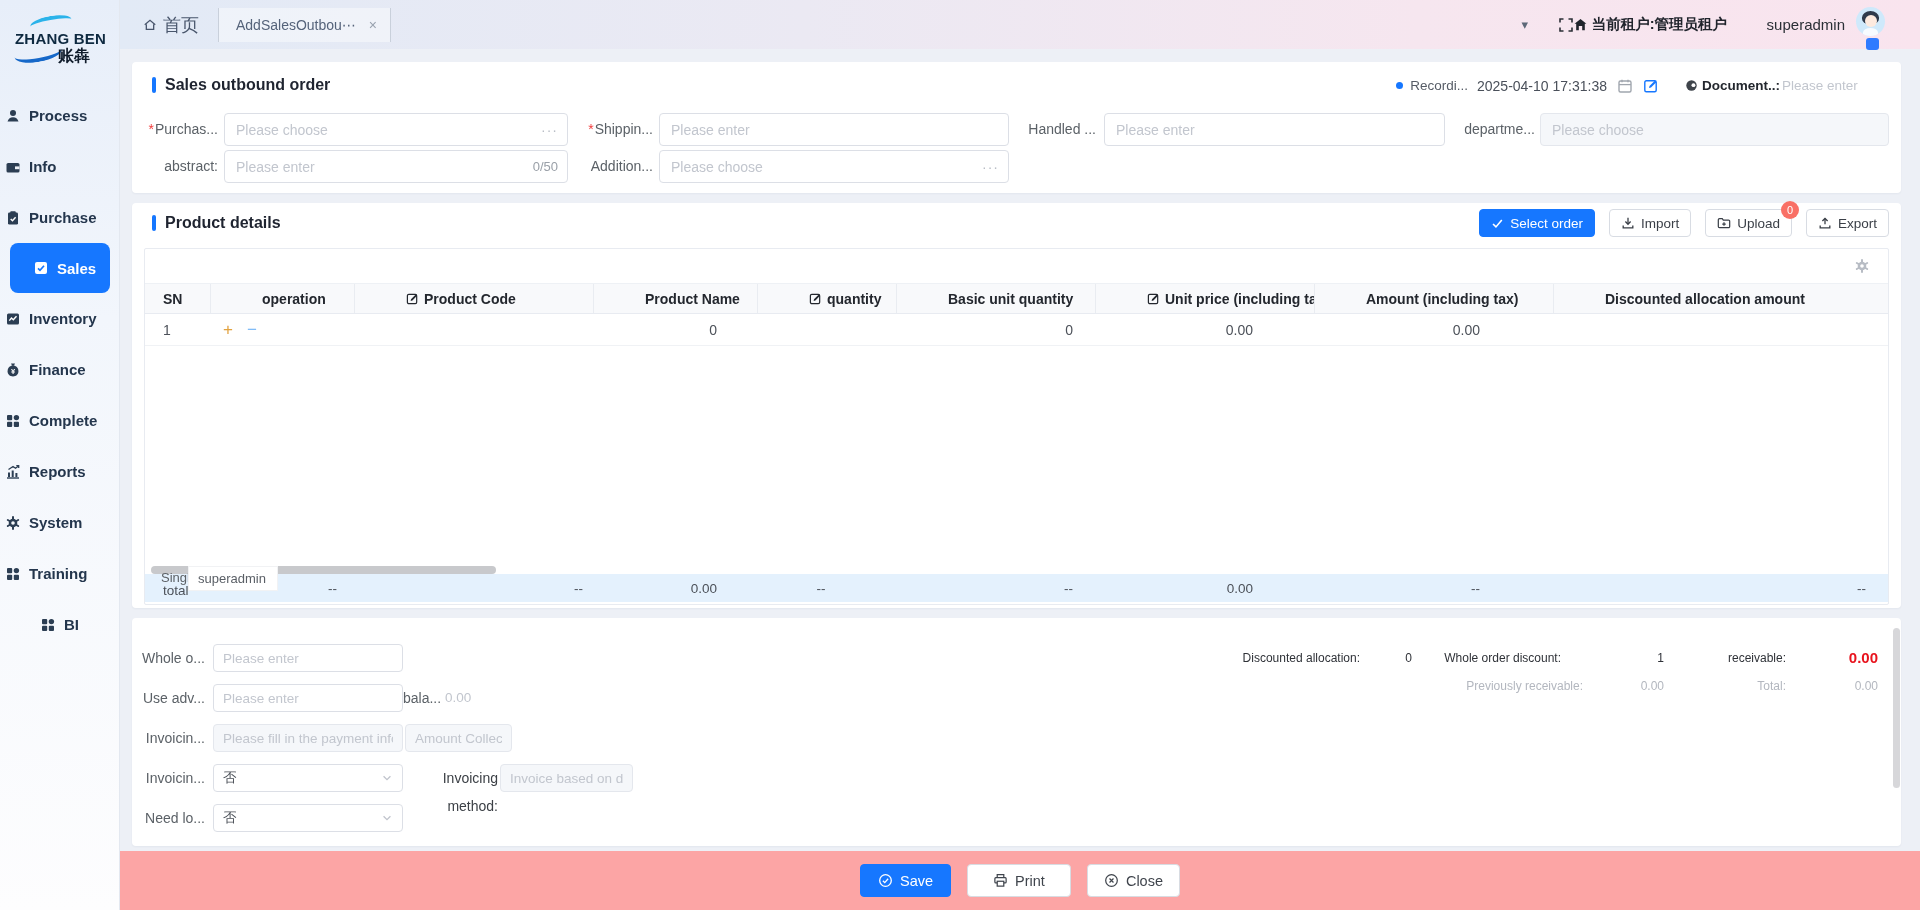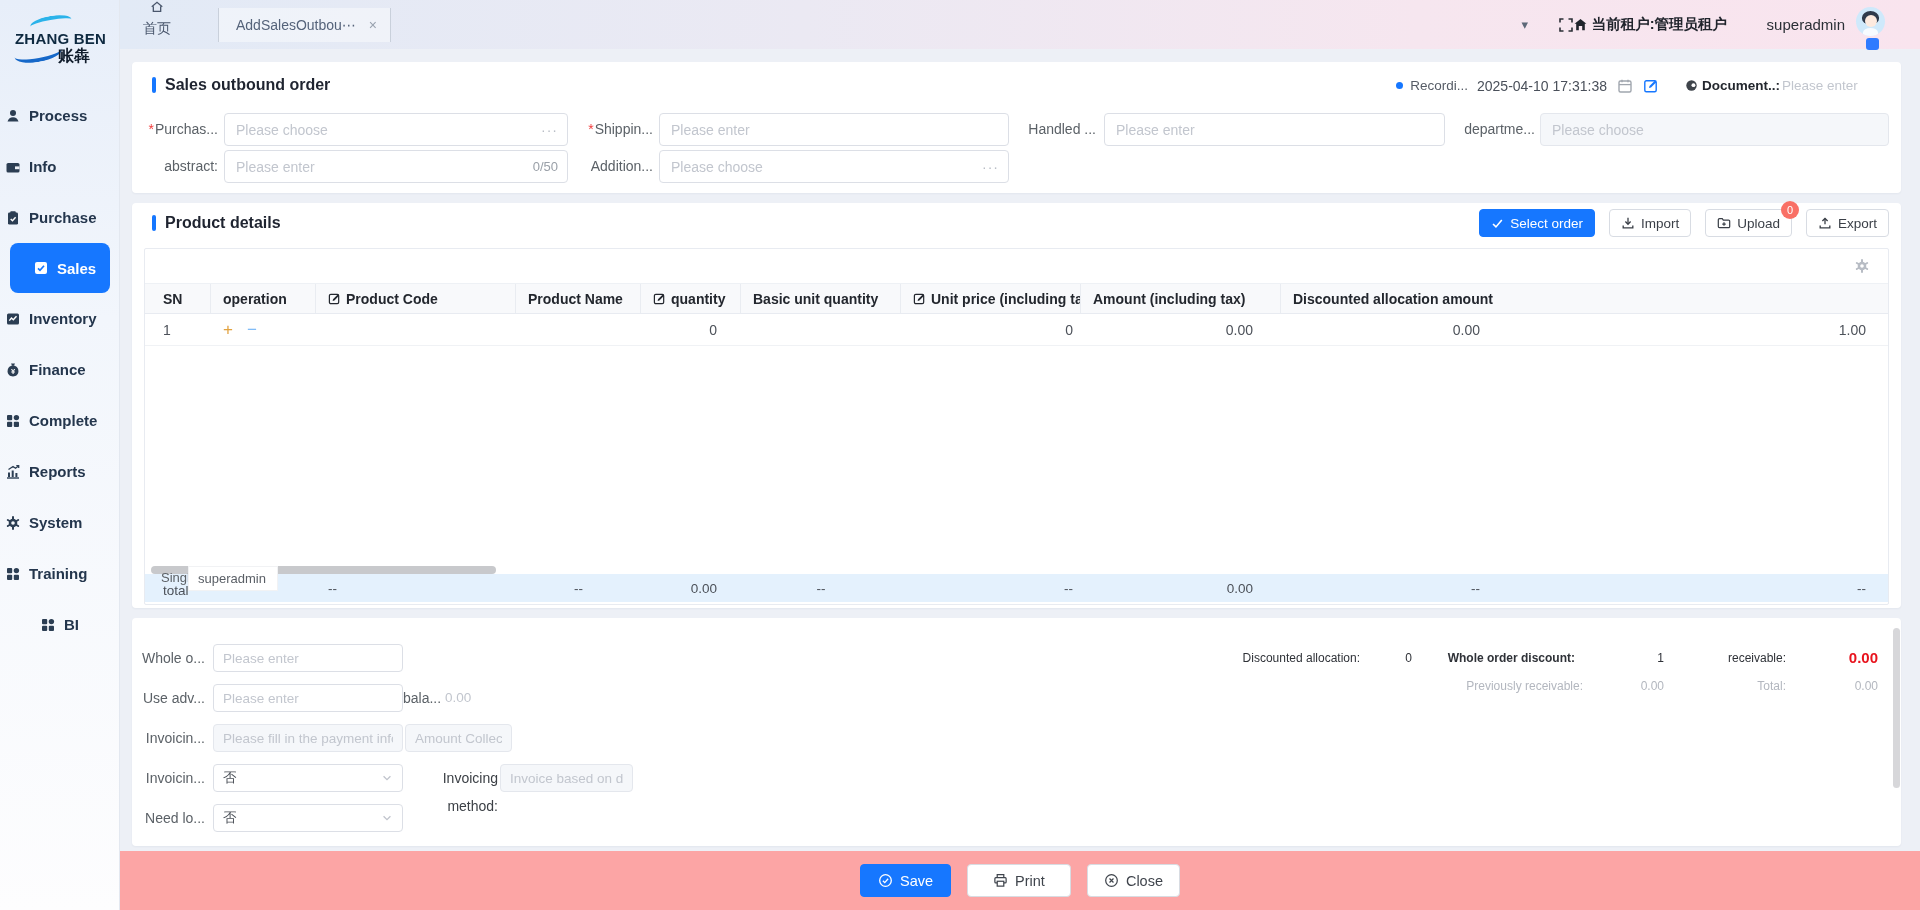--- a/index.html
+++ b/index.html
@@ -22,21 +22,21 @@
       font-size:15px;font-weight:700;color:#24364d;cursor:pointer;}
   .mi .ic{width:17px;height:17px;display:flex;align-items:center;justify-content:center;flex:0 0 17px;}
   .mi.active{margin:0 10px;padding-left:22px;height:50px;background:#1677ff;color:#fff;border-radius:8px;}
   .mi.indent{padding-left:39px;}
   .ic svg{display:block;}
 
   
   .topbar{position:absolute;left:120px;top:0;width:1800px;height:49px;
           background:linear-gradient(90deg,#e2eaf6 0%,#ebe9f3 38%,#f6e6ef 72%,#f9e4ee 100%);}
   .tab-home{position:absolute;left:23px;top:0;height:49px;display:flex;align-items:center;gap:6px;
-            font-size:14px;color:#49566c;cursor:pointer;flex-direction:column;}
+            font-size:18px;color:#49566c;cursor:pointer;}
   .tab-active{position:absolute;left:98px;top:8px;height:34px;display:flex;align-items:center;
               padding:0 13px 0 17px;background:rgba(255,255,255,.42);
               border-left:1px solid #c9d0db;border-right:1px solid #c9d0db;
               font-size:14px;color:#55637a;cursor:pointer;}
   .tab-x{margin-left:13px;font-size:14px;color:#98a1ae;cursor:pointer;line-height:1;}
   .tb-right-item{position:absolute;top:0;height:49px;display:flex;align-items:center;}
   .caret{right:392px;font-size:13px;color:#5d6878;cursor:pointer;}
   .fsbtn{right:346px;cursor:pointer;}
   .tenant{right:193px;gap:4px;font-size:14.5px;color:#20242c;font-weight:600;}
   .uname{right:75px;font-size:15px;color:#2b2f36;cursor:pointer;}
@@ -87,21 +87,21 @@
   .card2 .sec-title{left:20px;top:11px;}
   .tbtns{position:absolute;right:12px;top:6px;display:flex;gap:14px;}
   .tbtn{position:relative;height:28px;display:inline-flex;align-items:center;gap:6px;padding:0 11px;
         background:#fff;border:1px solid #d8dce3;border-radius:4px;font-size:13.5px;color:#3a3f47;cursor:pointer;}
   .tbtn.primary{background:#1677ff;border-color:#1677ff;color:#fff;}
   .badge{position:absolute;right:-8px;top:-9px;min-width:18px;height:18px;padding:0 4px;border-radius:9px;
          background:#f97066;color:#fff;font-size:11px;display:flex;align-items:center;justify-content:center;}
   .twrap{position:absolute;left:12px;top:45px;width:1745px;height:357px;border:1px solid #e8ebf1;border-radius:2px;background:#fff;}
   .ttoolbar{position:relative;height:34px;}
   .gear-btn{position:absolute;right:18px;top:9px;cursor:pointer;color:#b7bcc4;}
-  .thead{height:31px;background:#f8f9fb;border-top:1px solid #eef1f5;border-bottom:1px solid #e8ebf1;display:flex;}
+  .thead{height:31px;background:#f8f9fb;border-top:1px solid #eef1f5;border-bottom:1px solid #e8ebf1;display:flex;gap:39px;}
   .th{display:flex;align-items:center;gap:5px;padding-left:12px;font-size:14px;font-weight:700;color:#23272e;
       border-right:1px solid #e9ecf1;white-space:nowrap;overflow:hidden;}
   .th:last-child{border-right:none;}
   .trow{height:32px;display:flex;border-bottom:1px solid #f0f2f5;font-size:14px;color:#4c5159;}
   .cell{display:flex;align-items:center;height:100%;padding-left:12px;}
   .c0{flex:0 0 66px;} .c1{flex:0 0 105px;} .c2{flex:0 0 200px;} .c3{flex:0 0 125px;} .c4{flex:0 0 100px;}
   .c5{flex:0 0 160px;} .c6{flex:0 0 180px;} .c7{flex:0 0 200px;} .c8{flex:0 0 215px;} .c9{flex:1 1 auto;}
   .cell.first{padding-left:18px;}
   .num{justify-content:flex-end;padding-left:0;}
   .prA{padding-right:24px;} .prB{padding-right:8px;} .prC{padding-right:28px;} .prD{padding-right:16px;} .prE{padding-right:22px;}
@@ -494,21 +494,20 @@
           <span class="op-plus">+</span>
           <span class="op-minus">−</span>
         </div>
         <div class="cell c2"></div>
         <div class="cell c3"></div>
         <div class="cell c4 num prA">0</div>
         <div class="cell c5"></div>
         <div class="cell c6 num prB">0</div>
         <div class="cell c7 num prC">0.00</div>
         <div class="cell c8 num prD">0.00</div>
-        <div class="cell c9 num prE">1.00</div>
       </div>
 
       <div class="hscroll"></div>
       <div class="ovl-label">Singl...</div>
       <div class="ovl-box">superadmin</div>
 
       <div class="tsummary">
         <div class="cell c0 first" style="align-items:flex-end;padding-bottom:4px;">total</div>
         <div class="cell c1" style="padding-left:18px;">--</div>
         <div class="cell c2">--</div>
@@ -559,21 +558,21 @@
         <span class="chev">
             <svg width="12" height="12" viewBox="0 0 14 14">
               <path d="M3 5l4 4 4-4" stroke="#c0c4cc" stroke-width="1.5" fill="none"></path>
             </svg>
           </span>
       </span>
     </div>
 
     <span class="sum-item sum-r1 ra" style="right:541px;width:260px;">Discounted allocation:</span>
     <span class="sum-item sum-r1 ra" style="right:489px;width:40px;">0</span>
-    <span class="sum-item sum-r1 ra" style="right:326px;width:150px;font-weight:bold;">Whole order discount:</span>
+    <span class="sum-item sum-r1 ra" style="right:340px;width:150px;">Whole order discount:</span>
     <span class="sum-item sum-r1 ra" style="right:237px;width:60px;">1</span>
     <span class="sum-item sum-r1 ra" style="right:115px;width:90px;">receivable:</span>
     <span class="sum-item sum-r1 ra recv-val" style="right:23px;width:70px;">0.00</span>
     <span class="sum-item sum-r2 ra" style="right:318px;width:160px;">Previously receivable:</span>
     <span class="sum-item sum-r2 ra" style="right:237px;width:60px;">0.00</span>
     <span class="sum-item sum-r2 ra" style="right:115px;width:60px;">Total:</span>
     <span class="sum-item sum-r2 ra" style="right:23px;width:60px;">0.00</span>
 
     <div class="vscroll"></div>
   </section>

